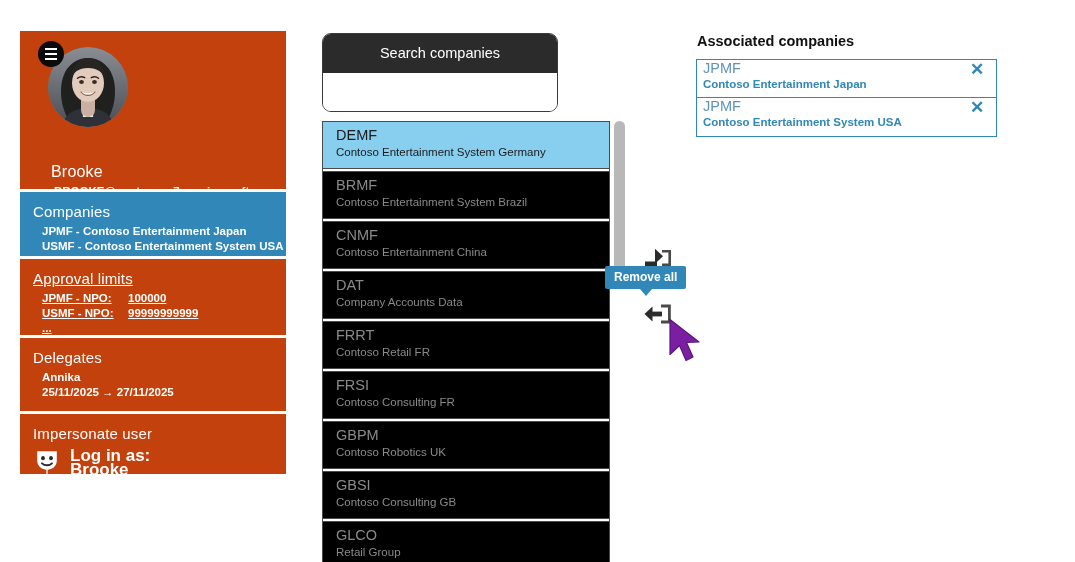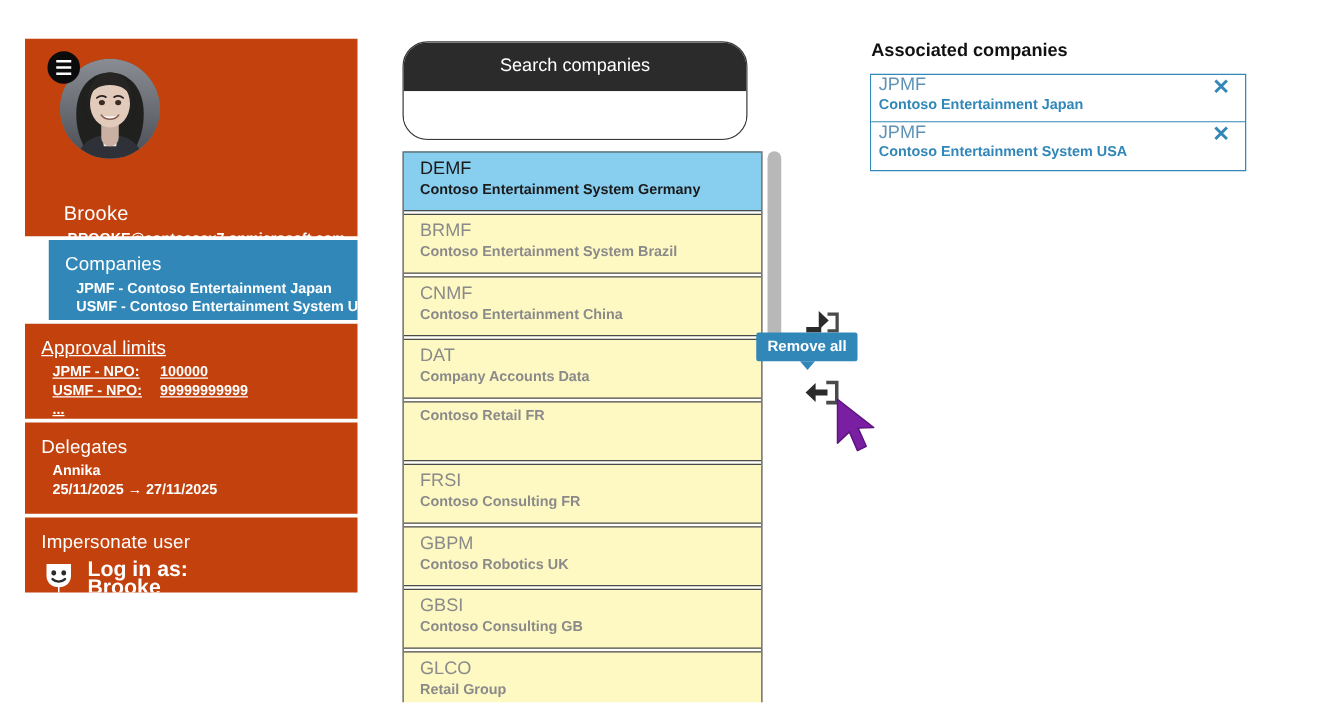--- a/index.html
+++ b/index.html
@@ -23,21 +23,21 @@
     left: 20px;
     top: 31px;
     width: 266px;
   }
   .panel {
     background: #c2410c;
     color: #ffffff;
     margin-bottom: 3px;
     position: relative;
   }
-  .panel.accent { background: #3087b8; margin-left: 19px; }
+  .panel.accent { background: #3087b8; }
 
   #profile-panel {
     height: 158px;
     padding: 0;
   }
   .avatar-wrap {
     position: absolute;
     left: 28px;
     top: 16px;
     width: 80px;
@@ -132,23 +132,23 @@
   }
 
   
   #middle {
     position: absolute;
     left: 322px;
     top: 33px;
     width: 292px;
   }
   #search-card {
-    width: 276px;
+    width: 236px;
     border: 1px solid #3a3a3a;
-    border-radius: 20px;
+    border-radius: 9px;
     background: #ffffff;
     box-sizing: border-box;
     overflow: hidden;
   }
   #search-header {
     background: #2b2b2b;
     color: #ffffff;
     text-align: center;
     font-size: 14.5px;
     height: 39px;
@@ -182,36 +182,36 @@
     width: 288px;
     height: 441px;
     overflow: hidden;
     border-left: 1px solid #4b4b4b;
     border-right: 1px solid #4b4b4b;
     box-sizing: border-box;
   }
   .result-item {
     height: 48px;
     box-sizing: border-box;
-    background: #fef9c3;
+    background: #000000;
     border-top: 1px solid #4b4b4b;
     border-bottom: 1px solid #4b4b4b;
     padding: 4px 0 0 13px;
     margin-bottom: 2px;
   }
   .result-item.selected { background: #87ceef; }
   .result-code {
     font-size: 14.5px;
     color: #8a8a8a;
     line-height: 19px;
   }
   .result-item.selected .result-code { color: #1a1a1a; }
   .result-name {
     font-size: 11.5px;
-    font-weight: bold;
+    font-weight: normal;
     color: #8a8a8a;
     line-height: 15px;
   }
   .result-item.selected .result-name { color: #1a1a1a; }
 
   #results-scrollbar {
     position: absolute;
     left: 292px;
     top: 0px;
     width: 11px;
@@ -465,20 +465,21 @@
         </div>
         <div class="result-item">
           <div class="result-code">CNMF</div>
           <div class="result-name">Contoso Entertainment China</div>
         </div>
         <div class="result-item">
           <div class="result-code">DAT</div>
           <div class="result-name">Company Accounts Data</div>
         </div>
         <div class="result-item">
+          <div class="result-code">FRRT</div>
           <div class="result-name">Contoso Retail FR</div>
         </div>
         <div class="result-item">
           <div class="result-code">FRSI</div>
           <div class="result-name">Contoso Consulting FR</div>
         </div>
         <div class="result-item">
           <div class="result-code">GBPM</div>
           <div class="result-name">Contoso Robotics UK</div>
         </div>

